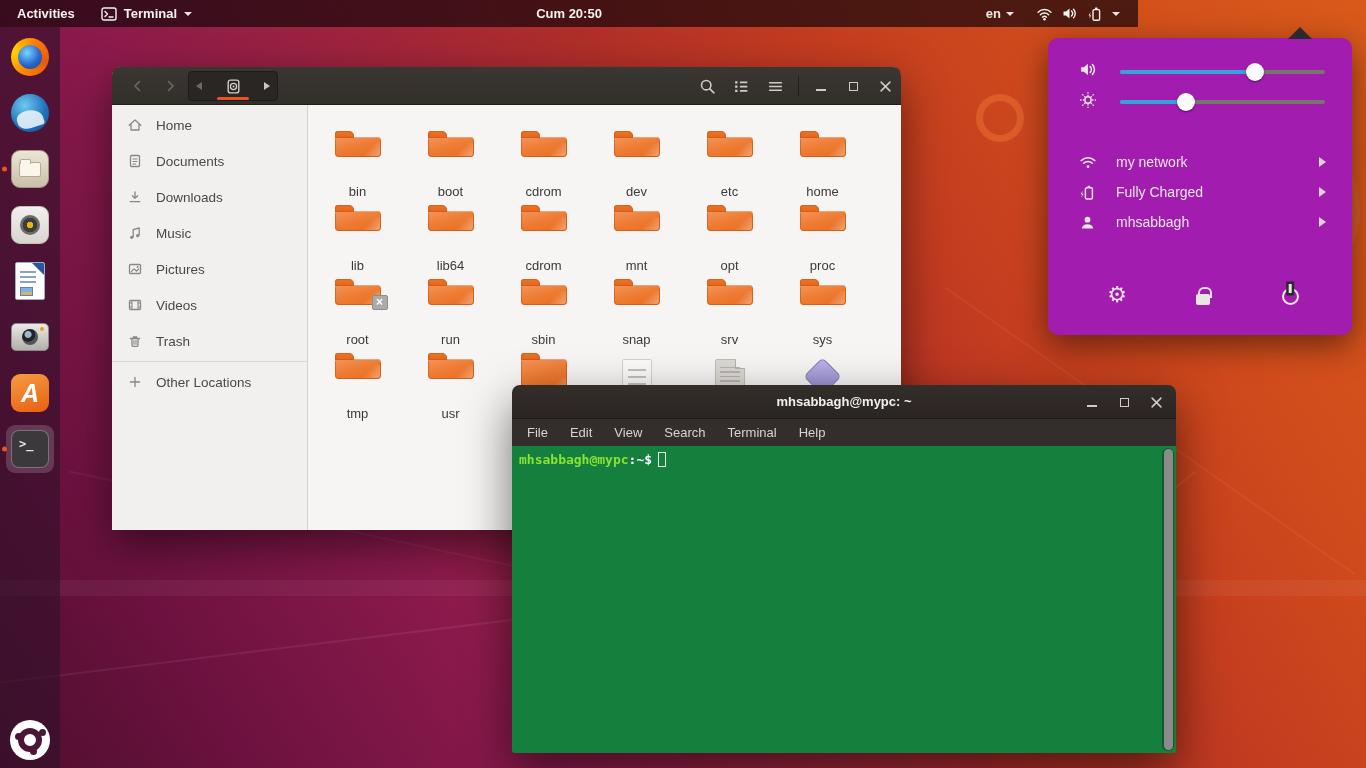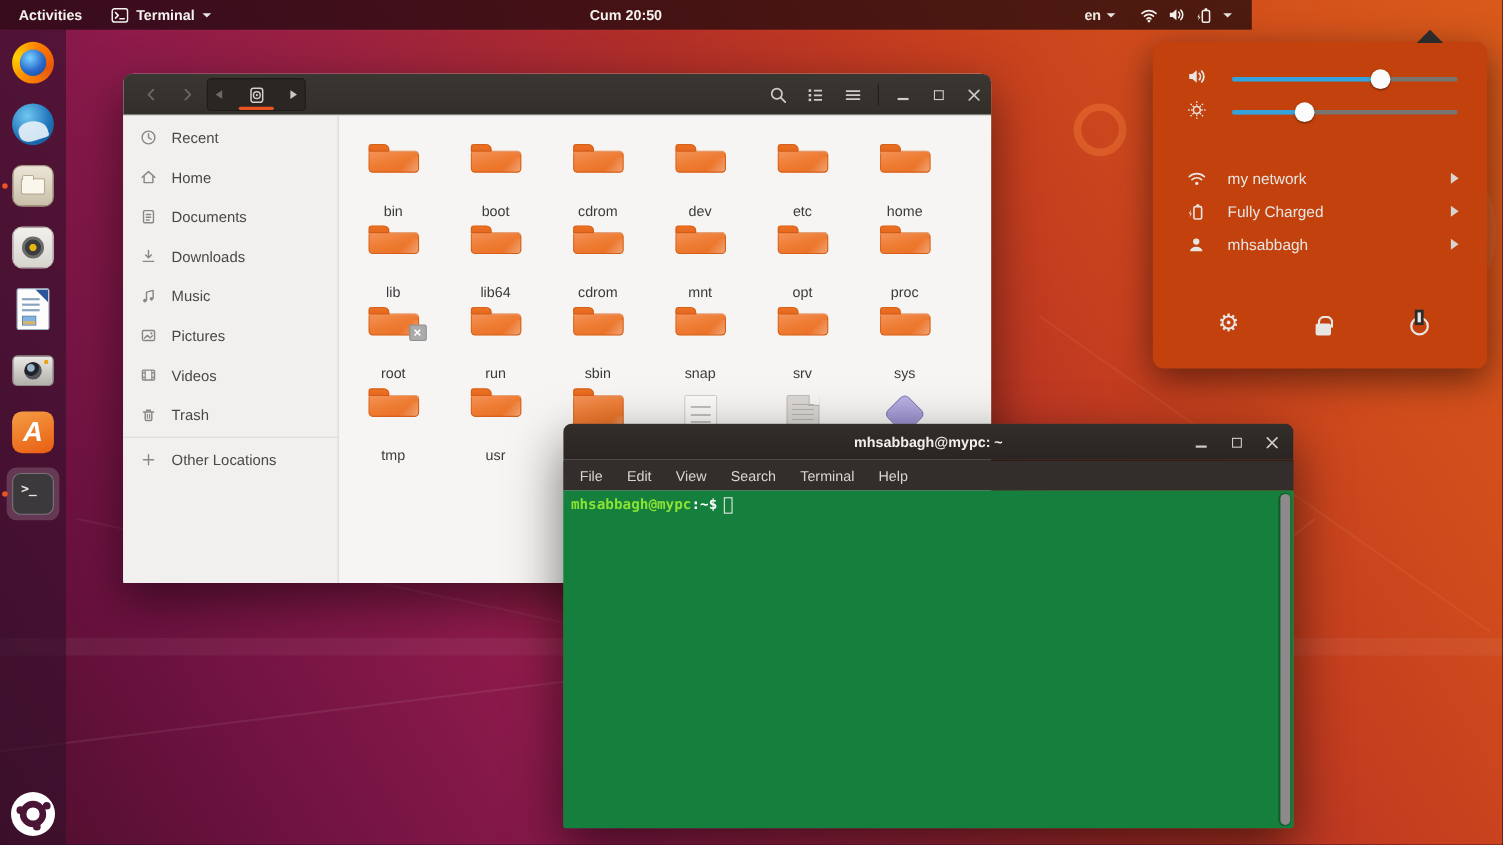--- a/index.html
+++ b/index.html
@@ -131,21 +131,21 @@
   .t-menu { color:#d8d4d0; font-size:13px; padding:2px 4px; }
   .t-body { position:absolute; left:0; top:61px; right:0; bottom:0; background:#15803d; border-radius:0 0 3px 3px; }
   .t-promptline { position:absolute; left:7px; top:6px; font-family:"DejaVu Sans Mono", monospace; font-size:13px; font-weight:700; display:flex; align-items:center; }
   .t-user { color:#8ae234; }
   .t-sym { color:#ffffff; }
   .t-cursor { display:inline-block; width:8px; height:15px; border:1px solid #e8e6e3; margin-left:6px; }
   .t-scroll { position:absolute; right:2px; top:2px; bottom:2px; width:12px; background:rgba(0,0,0,.28); border-radius:6px; }
   .t-thumb { position:absolute; left:1.5px; right:1.5px; top:1px; bottom:1px; background:#8e8a8c; border-radius:5px; }
 
   
-  .sysmenu { position:absolute; left:1048px; top:38px; width:304px; height:297px; background:#c2410c;
+  .sysmenu { position:absolute; left:1048px; top:38px; width:304px; height:297px; background:#a21caf;
     border-radius:10px; z-index:50; box-shadow:0 10px 32px rgba(0,0,0,.5); color:#e8e6e3; }
   .sm-arrow { position:absolute; left:240px; top:-11px; width:0; height:0;
     border-left:12px solid transparent; border-right:12px solid transparent; border-bottom:12px solid #2b2b2b; }
   .sm-sliderrow { position:absolute; left:0; width:100%; height:30px; }
   .sm-sliderrow .sicon { position:absolute; left:31px; top:4px; }
   .strack { position:absolute; left:72px; right:27px; top:13px; height:4px; background:#787571; border-radius:2px; }
   .sfill { position:absolute; left:0; top:0; height:4px; background:#35a2db; border-radius:2px; }
   .sknob { position:absolute; right:-9px; top:-7px; width:18px; height:18px; border-radius:50%; background:#fbfbfb; box-shadow:0 1px 2px rgba(0,0,0,.5); }
   .sm-row { position:absolute; left:0; width:100%; height:30px; display:flex; align-items:center; }
   .sm-row .ricon { position:absolute; left:31px; display:flex; }
@@ -326,27 +326,20 @@
         <svg width="11" height="11" viewBox="0 0 10 10">
             <path d="M1 1 L9 9 M9 1 L1 9" stroke="#cfcbc6" stroke-width="1.4" stroke-linecap="round"></path>
           </svg>
       </div>
     </div>
   </div>
 
   <div class="f-sidebar">
     <div class="srow">
       <svg width="16" height="16" viewBox="0 0 16 16">
-          <circle cx="8" cy="8" r="5.8" fill="none" stroke="#8a8681" stroke-width="1.3"></circle>
-          <path d="M8 4.6 V8 l2.4 1.6" fill="none" stroke="#8a8681" stroke-width="1.3" stroke-linecap="round"></path>
-        </svg>
-      <span>Recent</span>
-    </div>
-    <div class="srow">
-      <svg width="16" height="16" viewBox="0 0 16 16">
           <path d="M2.2 8.2 L8 3 l5.8 5.2 M4 7 v6 h8 V7" fill="none" stroke="#8a8681" stroke-width="1.3" stroke-linecap="round" stroke-linejoin="round"></path>
         </svg>
       <span>Home</span>
     </div>
     <div class="srow">
       <svg width="16" height="16" viewBox="0 0 16 16">
           <rect x="3.5" y="2.5" width="9" height="11" rx="1" fill="none" stroke="#8a8681" stroke-width="1.3"></rect>
           <path d="M6 6 h4 M6 8.5 h4 M6 11 h2.6" stroke="#8a8681" stroke-width="1.2" stroke-linecap="round"></path>
         </svg>
       <span>Documents</span>

